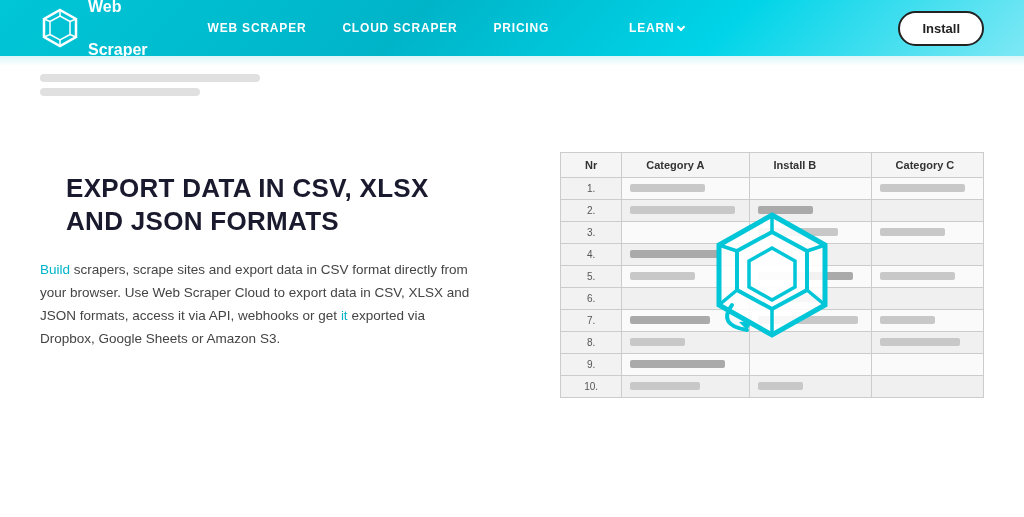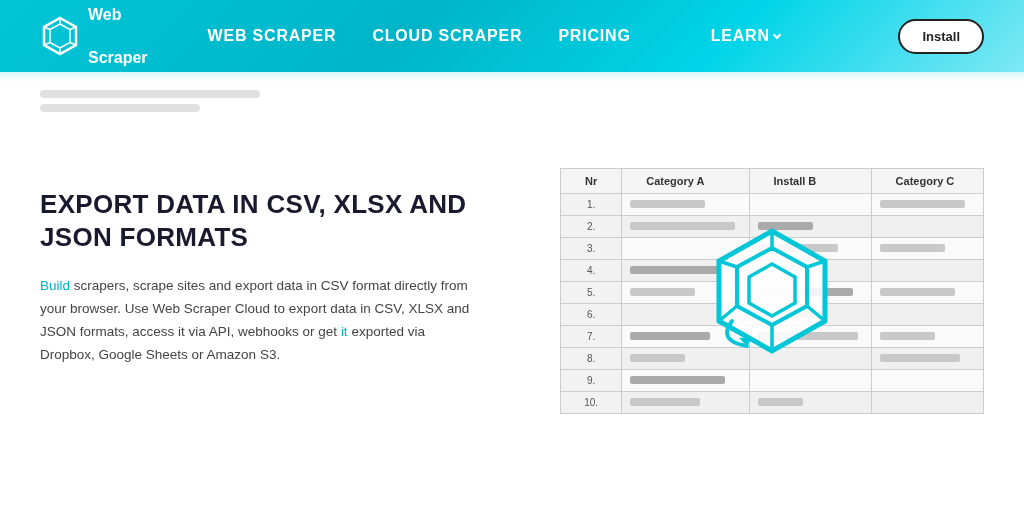--- a/index.html
+++ b/index.html
@@ -1,21 +1,21 @@
 <!DOCTYPE html>
 <html><head>
   <meta charset="utf-8">
   <style>
     * { box-sizing: border-box; margin: 0; padding: 0; }
     body { font-family: 'Arial', sans-serif; background: #fff; overflow-x: hidden; }
 
     
     .header {
       background: linear-gradient(135deg, #00c6d7 0%, #00b4c8 40%, #00d4e8 70%, #7ee8f5 100%);
-      height: 72px;
+      height: 56px;
       display: flex;
       align-items: center;
       padding: 0 40px;
       position: relative;
     }
     .header::after {
       content: '';
       position: absolute;
       bottom: -10px;
       left: 0; right: 0;
@@ -48,21 +48,21 @@
       color: #fff;
       margin-top: 27px;
     }
     .nav {
       display: flex;
       align-items: center;
       gap: 36px;
       flex: 1;
     }
     .nav-item {
-      font-size: 16px;
+      font-size: 12px;
       font-weight: 600;
       color: #fff;
       text-transform: uppercase;
       letter-spacing: 0.8px;
       cursor: pointer;
       text-decoration: none;
     }
     .nav-item-learn {
       display: flex;
       align-items: center;
@@ -127,20 +127,21 @@
       padding-top: 20px;
     }
     .section-title {
       font-size: 26px;
       font-weight: 900;
       color: #1a1a2e;
       text-transform: uppercase;
       line-height: 1.25;
       margin-bottom: 22px;
       letter-spacing: 0.3px;
+      margin-left: 26px;
     }
     .section-desc {
       font-size: 13.5px;
       color: #444;
       line-height: 1.7;
     }
     .section-desc .highlight {
       color: #00b4c8;
     }
 

